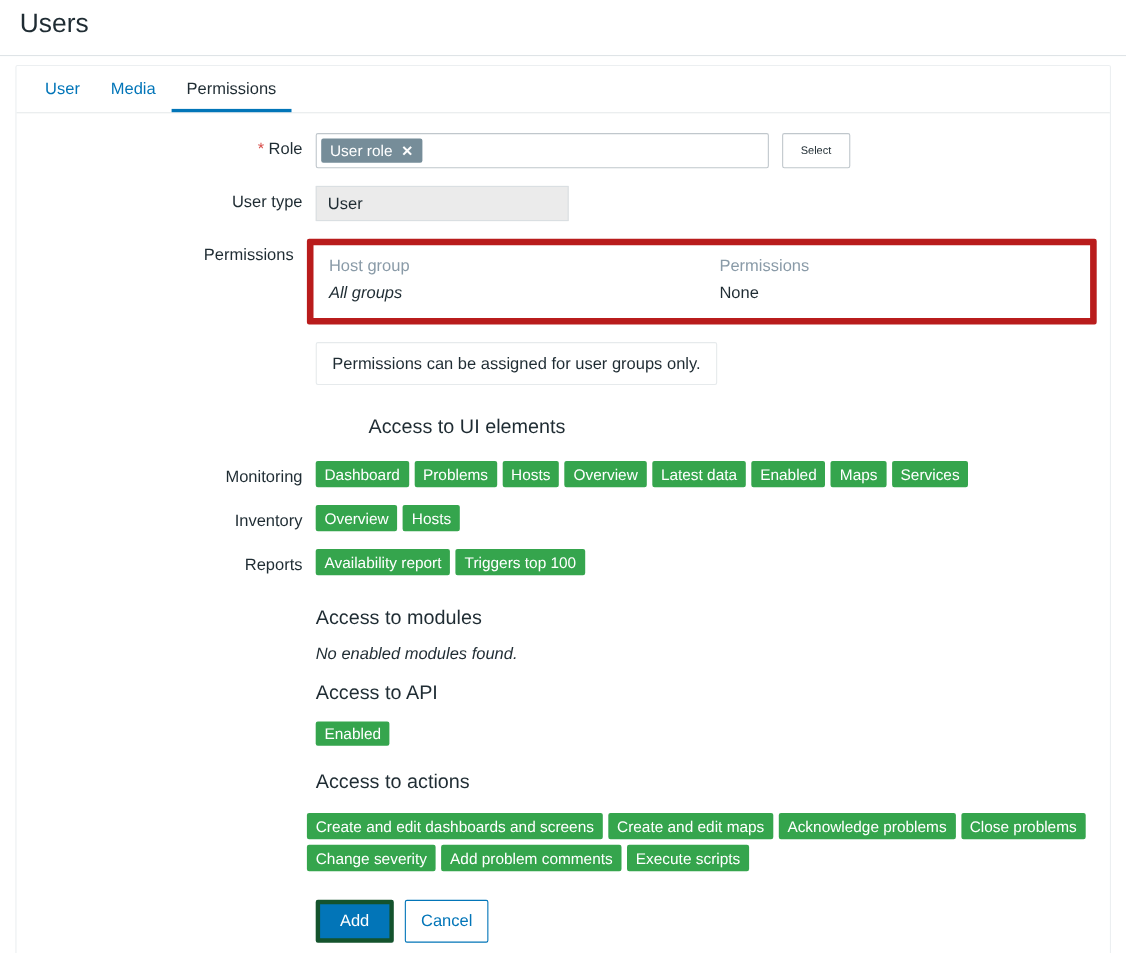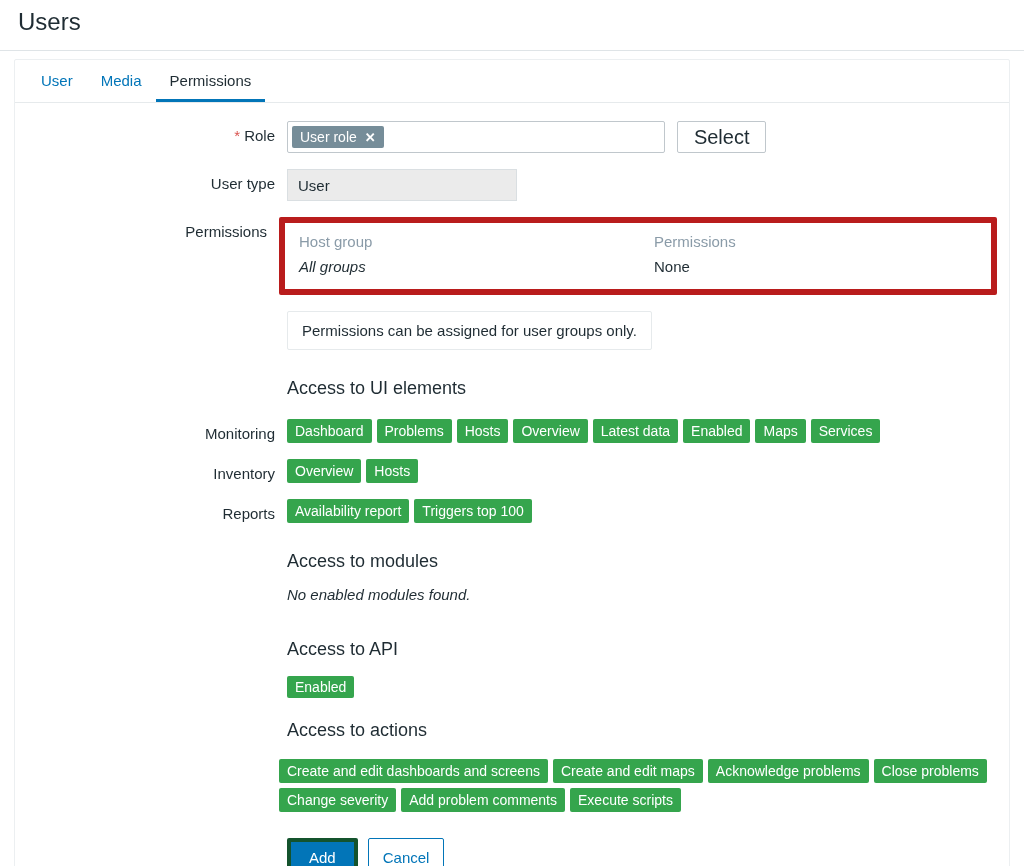--- a/index.html
+++ b/index.html
@@ -62,21 +62,21 @@
   .row .lbl .req {
     color: #d9534f;
     margin-right: 4px;
   }
   .row .ctl {
     flex: 0 0 auto;
   }
   .multiselect {
     display: inline-flex;
     align-items: center;
-    width: 378px;
+    width: 412px;
     height: 32px;
     border: 1px solid #c0c7cc;
     border-radius: 2px;
     padding: 3px 4px;
     background: #fff;
     vertical-align: top;
   }
   .tag {
     display: inline-flex;
     align-items: center;
@@ -95,21 +95,21 @@
   .btn-select {
     display: inline-flex;
     align-items: center;
     justify-content: center;
     height: 32px;
     margin-left: 8px;
     padding: 0 16px;
     border: 1px solid #c0c7cc;
     border-radius: 2px;
     background: #fff;
-    font-size: 20px;
+    font-size: 10px;
     color: #1f2c33;
     cursor: pointer;
     vertical-align: top;
   }
   .readonly-box {
     display: inline-flex;
     align-items: center;
     height: 32px;
     width: 230px;
     padding: 0 10px;
@@ -238,21 +238,21 @@
       </div>
     </div>
 
     <div class="row" style="margin-bottom:28px;">
       <div class="lbl"></div>
       <div class="ctl">
         <div class="note-box">Permissions can be assigned for user groups only.</div>
       </div>
     </div>
 
-    <div class="row" style="margin-bottom:10px;">
+    <div class="row" style="margin-bottom:10px;gap:48px;">
       <div class="lbl"></div>
       <div class="ctl">
           <div class="section-title">Access to UI elements</div>
         </div>
     </div>
     <div class="row">
       <div class="lbl">Monitoring</div>
       <div class="ctl">
           <div class="pills">
             <span class="pill">Dashboard</span>
@@ -284,21 +284,21 @@
           </div>
         </div>
     </div>
 
     <div class="row" style="margin-bottom:4px;text-align:center;">
       <div class="lbl"></div>
       <div class="ctl">
           <div class="section-title">Access to modules</div>
         </div>
     </div>
-    <div class="row" style="margin-bottom:36px;">
+    <div class="row" style="margin-bottom:16px;">
       <div class="lbl"></div>
       <div class="ctl">
           <div class="italic-note">No enabled modules found.</div>
         </div>
     </div>
 
     <div class="row" style="margin-bottom:8px;">
       <div class="lbl"></div>
       <div class="ctl">
           <div class="section-title">Access to API</div>

